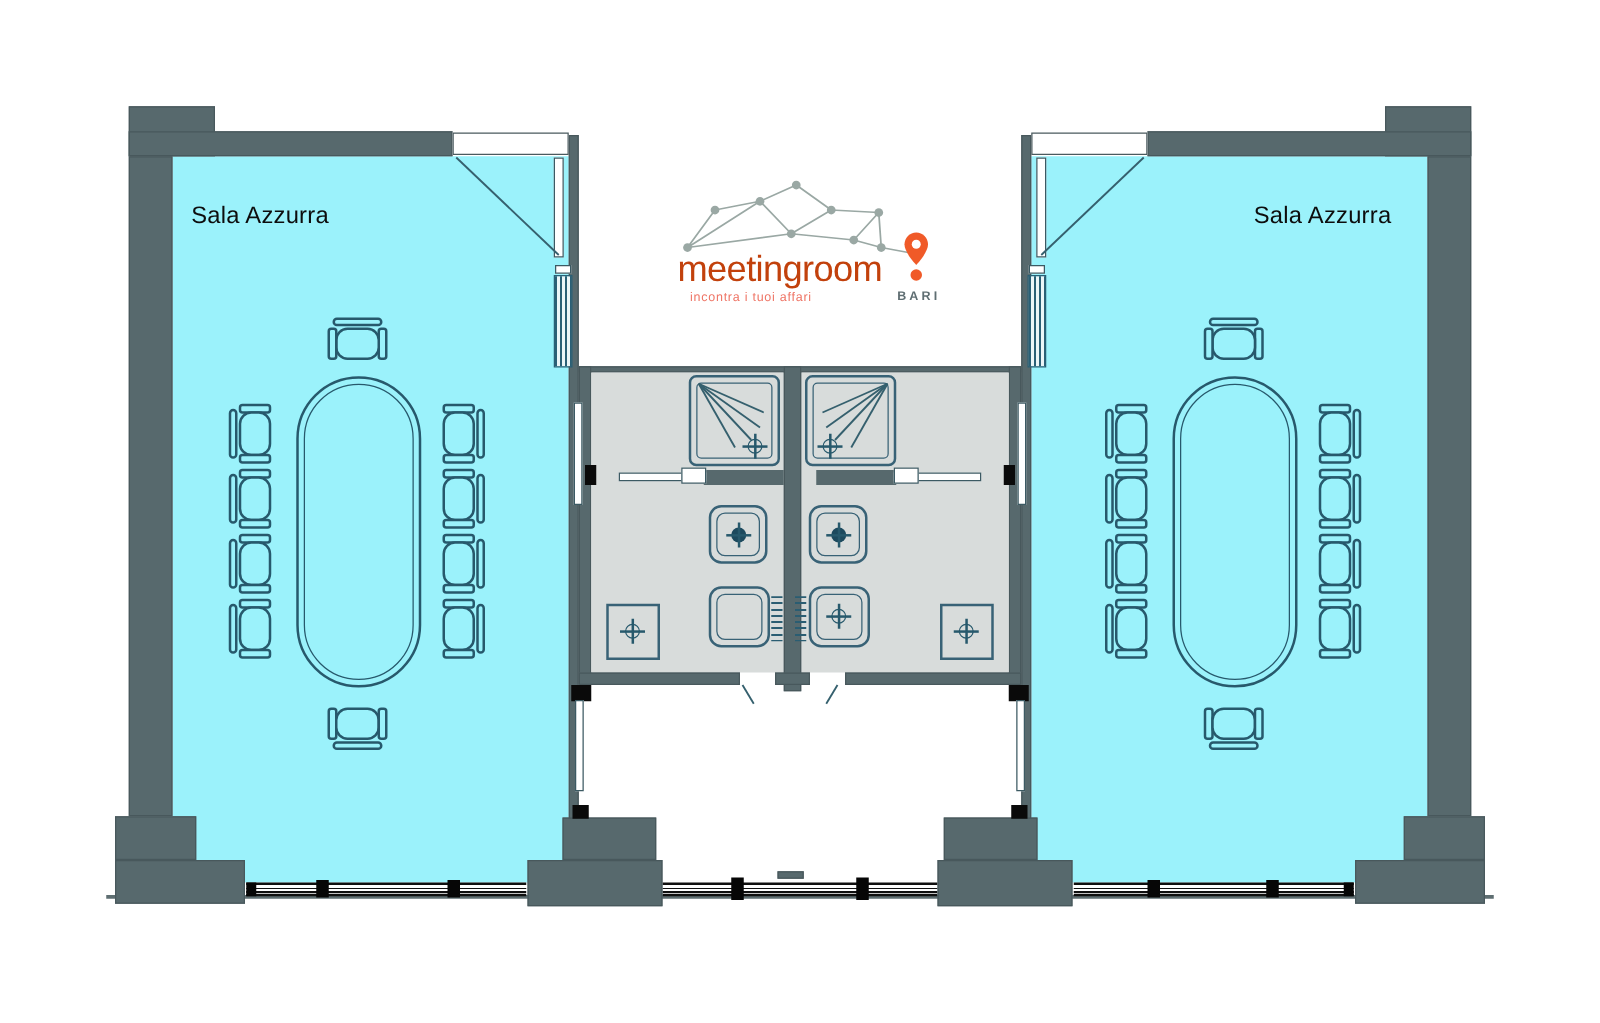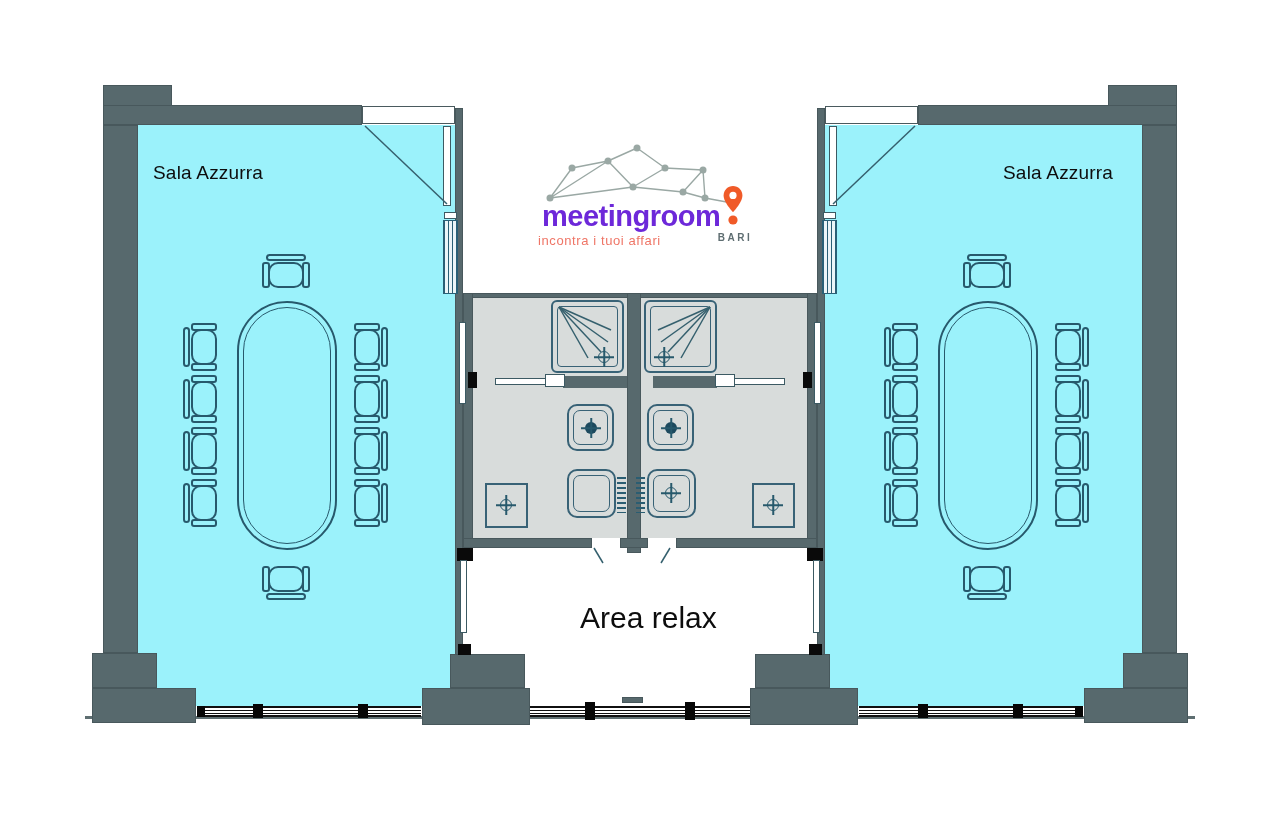--- a/index.html
+++ b/index.html
@@ -43,23 +43,23 @@
   .drainbox{position:absolute;border:2px solid #386276}
   .xh{position:absolute;width:12px;height:12px}
   .xh::before{content:"";position:absolute;left:50%;top:-4px;width:1.5px;height:20px;background:#27596C;transform:translateX(-50%)}
   .xh::after{content:"";position:absolute;top:50%;left:-4px;height:1.5px;width:20px;background:#27596C;transform:translateY(-50%)}
   .xh i{position:absolute;inset:0;border:1.5px solid #27596C;border-radius:50%;display:block}
   .dotc{position:absolute;width:12px;height:12px;border-radius:50%;background:#1d4a5e}
   .hatch{position:absolute;width:9px;background:repeating-linear-gradient(180deg,#2a5d72 0 1.5px,transparent 1.5px 5px)}
   .room-label{position:absolute;font-size:19px;letter-spacing:.2px;color:#0d0d0d}
   .relax-label{position:absolute;font-size:30px;color:#0d0d0d}
   .logo{position:absolute;left:538px;top:140px;width:212px;height:108px}
-  .logo .brand{position:absolute;left:4px;top:60px;font-size:29px;font-weight:bold;
-       letter-spacing:-.5px;color:#6d28d9}
-  .logo .tagline{position:absolute;left:0;top:93px;font-size:13px;letter-spacing:.6px;color:#EF7566}
+  .logo .brand{position:absolute;left:4px;top:60px;font-size:29px;font-weight:normal;
+       letter-spacing:-.5px;color:#c2410c}
+  .logo .tagline{position:absolute;left:14px;top:93px;font-size:10px;letter-spacing:.6px;color:#EF7566}
   .logo .city{position:absolute;left:176px;top:92px;width:42px;text-align:center;font-size:10px;
        font-weight:bold;letter-spacing:2.5px;color:#5F6E72}
   svg{position:absolute;overflow:visible}
 </style>
 </head>
 <body>
 
 <div class="plan">
 
   <div class="room" style="left:138px;top:125px;width:317px;height:581px"></div>
@@ -241,21 +241,20 @@
       <u></u>
       <b></b>
     </div>
   <div class="chair face-up" style="left:967px;top:558px">
       <u></u>
       <b></b>
     </div>
 
   <div class="room-label" style="left:153px;top:162px">Sala Azzurra</div>
   <div class="room-label" style="left:1003px;top:162px">Sala Azzurra</div>
-  <div class="relax-label" style="left:580px;top:601px">Area relax</div>
 
   <div class="logo">
     <svg width="212" height="108" viewBox="0 0 212 108">
       <g stroke="#9AA8A4" stroke-width="1.4" fill="none">
         <path d="M12 58 L34 28 M12 58 L70 21 M12 58 L95 47 M34 28 L70 21 M70 21 L99 8 M70 21 L95 47
                  M99 8 L127 28 M95 47 L127 28 M127 28 L165 30 M95 47 L145 52 M145 52 L165 30
                  M145 52 L167 58 M165 30 L167 58 M167 58 L194 63"></path>
       </g>
       <g fill="#9AA8A4">
         <circle cx="99" cy="8" r="3.5"></circle>

